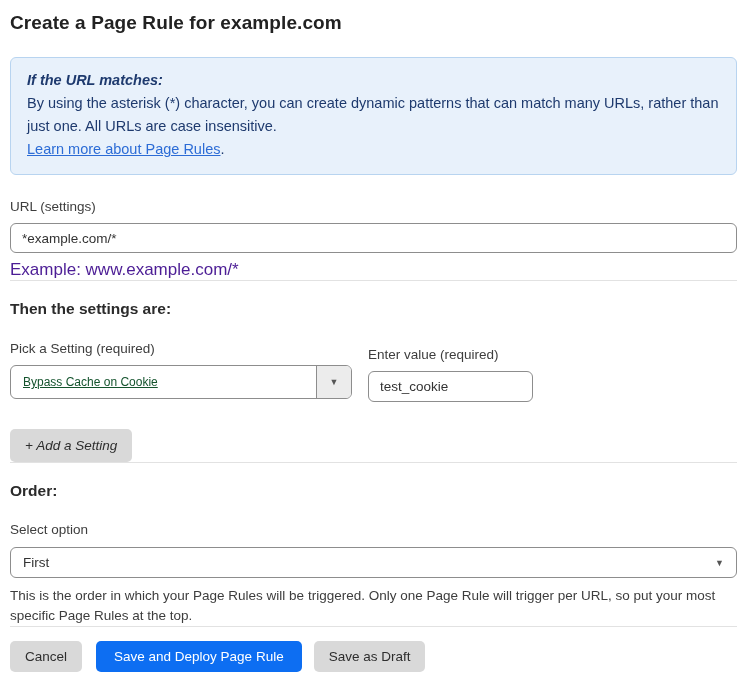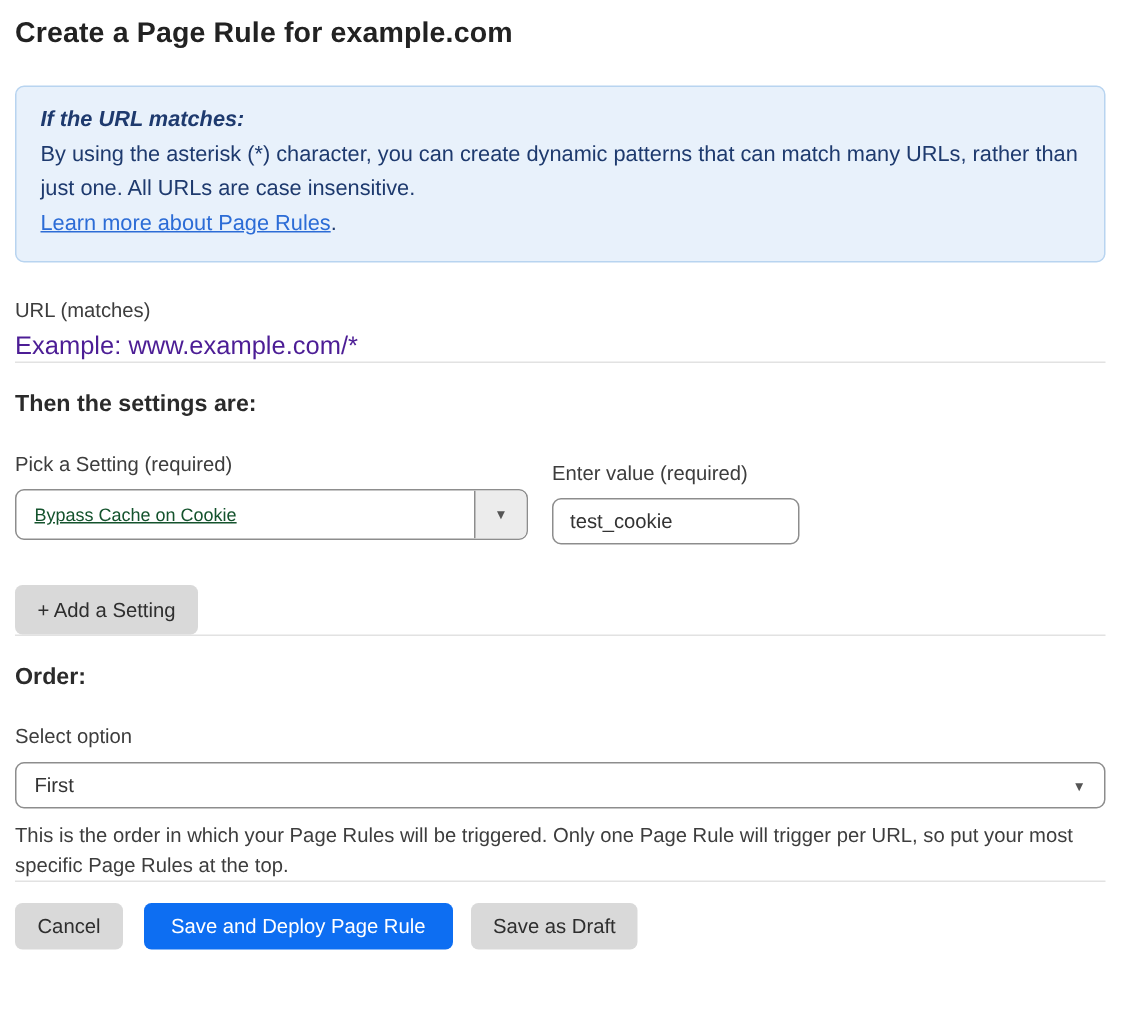--- a/index.html
+++ b/index.html
@@ -121,20 +121,21 @@
     margin-top: 27px;
     display: inline-block;
     background: #d9d9d9;
     color: #2e2e2e;
     border: none;
     border-radius: 5px;
     padding: 9px 15px;
     font-family: "Liberation Sans", sans-serif;
     font-size: 13.5px;
     cursor: pointer;
+    font-style: italic;
   }
   .divider-2 { margin-top: 17px; }
   .order-heading { margin-top: 19px; }
   .order-label { margin-top: 22px; }
   .full-select {
     margin-top: 10px;
     width: 100%;
     height: 31px;
     border: 1px solid #8d8d8d;
     border-radius: 6px;
@@ -191,21 +192,22 @@
 <div class="page">
 
   <h1 class="page-title">Create a Page Rule for example.com</h1>
 
   <div class="info-box">
     <div class="info-heading">If the URL matches:</div>
     <div class="info-body">By using the asterisk (*) character, you can create dynamic patterns that can match many URLs, rather than just one. All URLs are case insensitive.</div>
     <div class="info-link-line"><a class="info-link">Learn more about Page Rules</a><span>.</span></div>
   </div>
 
-  <div class="field-label url-label">URL (matches)</div>
+  <div class="field-label url-label">URL (settings)</div>
+  <input type="text" class="text-input" value="*example.com/*" style="">
   <div class="helper-text">Example: www.example.com/*</div>
 
   <hr class="divider divider-1">
 
   <div class="section-heading settings-heading">Then the settings are:</div>
 
   <div class="settings-row">
     <div class="setting-col">
       <div class="field-label">Pick a Setting (required)</div>
       <div class="select-box">

